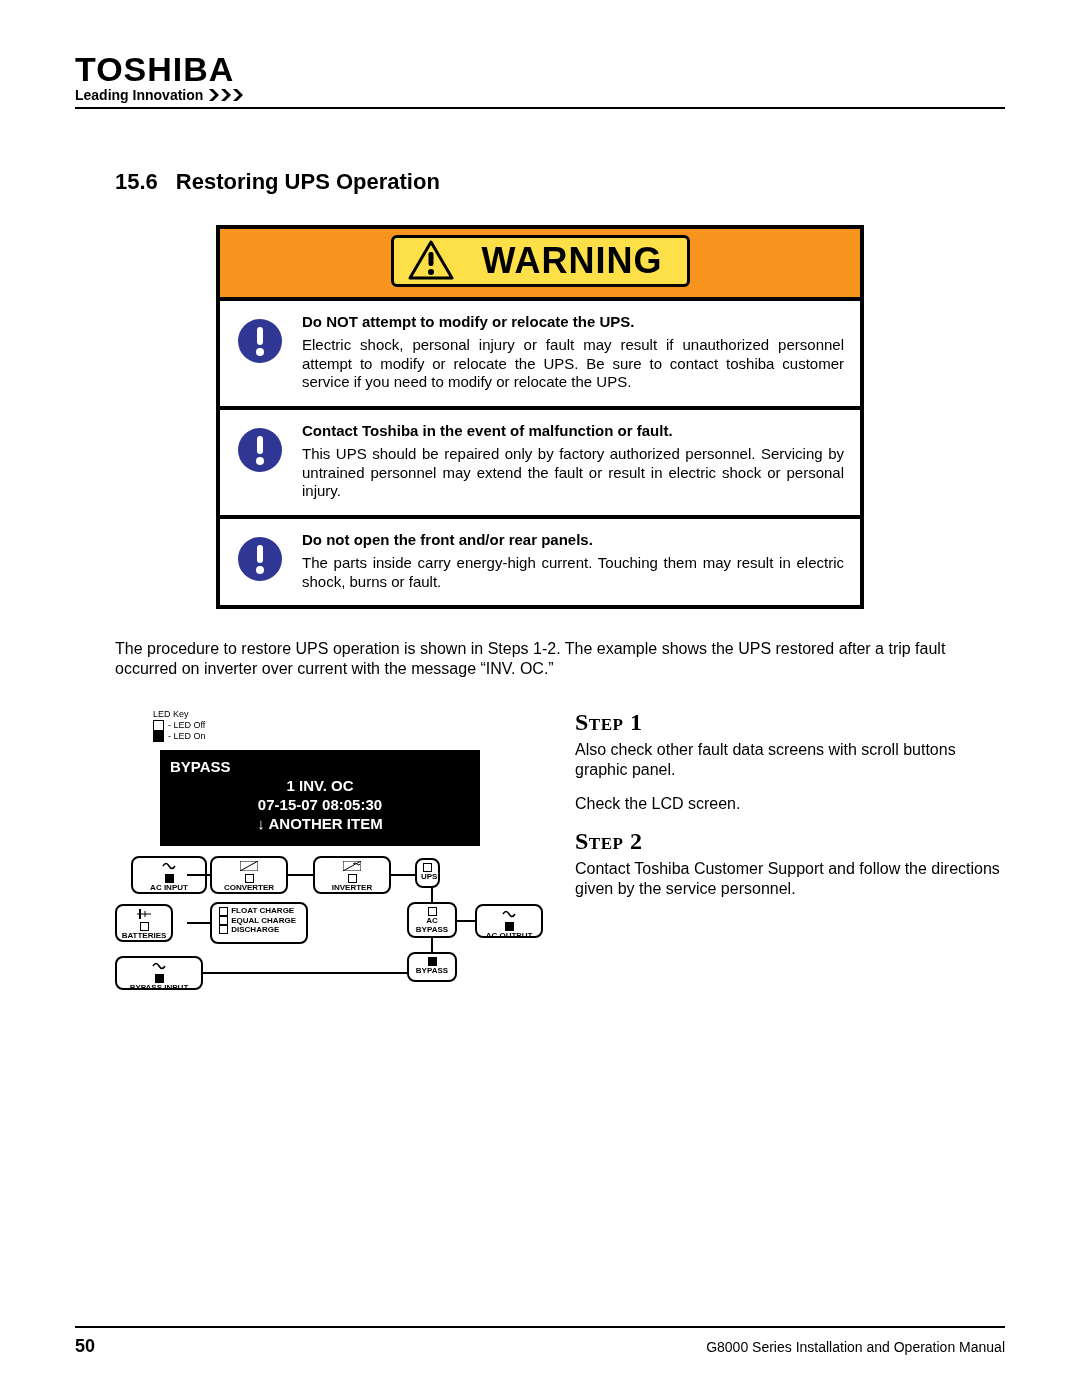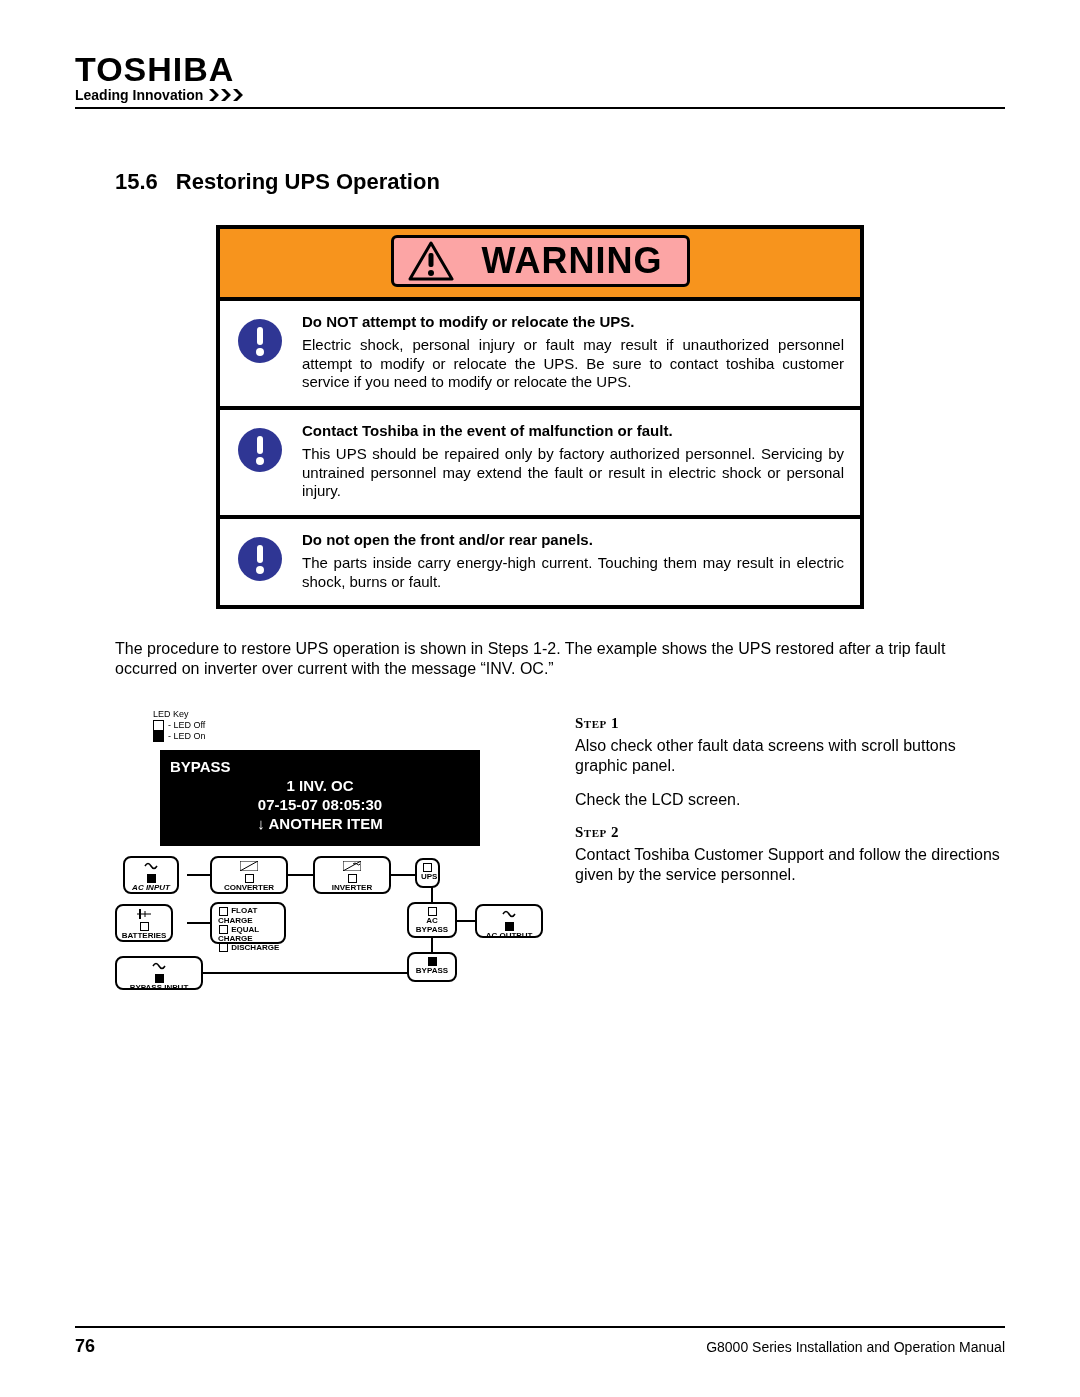--- a/index.html
+++ b/index.html
@@ -54,23 +54,22 @@
     border: 4px solid #000;
     background: #000;
   }
   .warn-header {
     background: #f7941d;
     text-align: center;
     padding: 6px 0 10px 0;
   }
   .warn-header-inner {
     display: inline-flex;
-    align-items: center;
     gap: 28px;
-    background: #fca5a5;
+    background: #fde047;
     border: 3px solid #000;
     padding: 2px 24px 2px 14px;
     border-radius: 6px;
   }
   .warn-header-inner .tri {
     width: 46px; height: 40px;
   }
   .warn-header-text {
     font-weight: 900;
     font-size: 36px;
@@ -117,22 +116,22 @@
     width: 430px;
     font-size: 9px;
   }
   .steps-col {
     flex: 1;
     font-size: 16px;
   }
   .steps-col h3 {
     font-family: "Times New Roman", Times, serif;
     font-weight: 700;
-    font-size: 15px;
-    margin: 6px 0 4px 0;
+    font-size: 24px;
+    margin: 0 0 4px 0;
     font-variant: small-caps;
     letter-spacing: 0.5px;
   }
   .steps-col p { margin: 0 0 14px 0; line-height: 1.25; }
   
   .led-key { margin-left: 38px; font-size: 9px; line-height: 1.2; }
   .led-sq {
     display:inline-block; width:9px; height:9px; border:1px solid #000;
     vertical-align: middle; margin-right:4px;
   }
@@ -277,21 +276,21 @@
 
       <div class="lcd">
         <div class="mode">BYPASS</div>
         <div class="line">1 INV. OC</div>
         <div class="line">07-15-07 08:05:30</div>
         <div class="line">↓ ANOTHER ITEM</div>
       </div>
 
       <div class="flow">
 
-        <div class="fbox" style="left:8px;  top:0px;  width:56px; height:38px;font-style:italic;">
+        <div class="fbox" style="left:16px;  top:0px;  width:76px; height:38px;">
           <svg class="icon" width="14" height="10">
               <path d="M1 5 Q4 0 7 5 T13 5" fill="none" stroke="#000" stroke-width="1.5"></path>
             </svg>
           <span class="mini-led on"></span><br>
           <span>AC INPUT</span>
         </div>
         <div class="fbox" style="left:95px; top:0px;  width:78px; height:38px;">
           <svg class="icon" width="18" height="10">
               <rect x="0" y="0" width="18" height="10" fill="none" stroke="#000"></rect>
               <line x1="0" y1="10" x2="18" y2="0" stroke="#000"></line>
@@ -315,21 +314,21 @@
 
         <div class="fbox" style="left:0px;  top:48px; width:58px; height:38px;">
           <svg class="icon" width="14" height="10">
               <line x1="3" y1="0" x2="3" y2="10" stroke="#000" stroke-width="2"></line>
               <line x1="8" y1="2" x2="8" y2="8" stroke="#000"></line>
               <line x1="0" y1="5" x2="14" y2="5" stroke="#000"></line>
             </svg>
           <span class="mini-led"></span><br>
           <span>BATTERIES</span>
         </div>
-        <div class="fbox" style="left:95px; top:46px; width:76px; height:42px; text-align:left; padding-left:6px;">
+        <div class="fbox" style="left:95px; top:46px; width:98px; height:42px; text-align:left; padding-left:6px;">
           <div><span class="mini-led"></span> <span>FLOAT CHARGE</span></div>
           <div><span class="mini-led"></span> <span>EQUAL CHARGE</span></div>
           <div><span class="mini-led"></span> <span>DISCHARGE</span></div>
         </div>
         <div class="fbox" style="left:292px;top:46px; width:50px; height:36px;">
           <span class="mini-led"></span><br>
           <span style="white-space:pre-line;">AC
 BYPASS</span>
         </div>
         <div class="fbox" style="left:360px;top:48px; width:68px; height:34px;">
@@ -369,18 +368,18 @@
       <p>Check the LCD screen.</p>
 
       <h3>Step 2</h3>
       <p>Contact Toshiba Customer Support and follow the directions given by the service personnel.</p>
     </div>
   </div>
 
   <div class="footer">
     <hr>
     <div class="footer-row">
-      <span class="pg">76</span>
+      <span class="pg">50</span>
       <span>G8000 Series Installation and Operation Manual</span>
     </div>
   </div>
 
 </div>
 
 </body></html>

